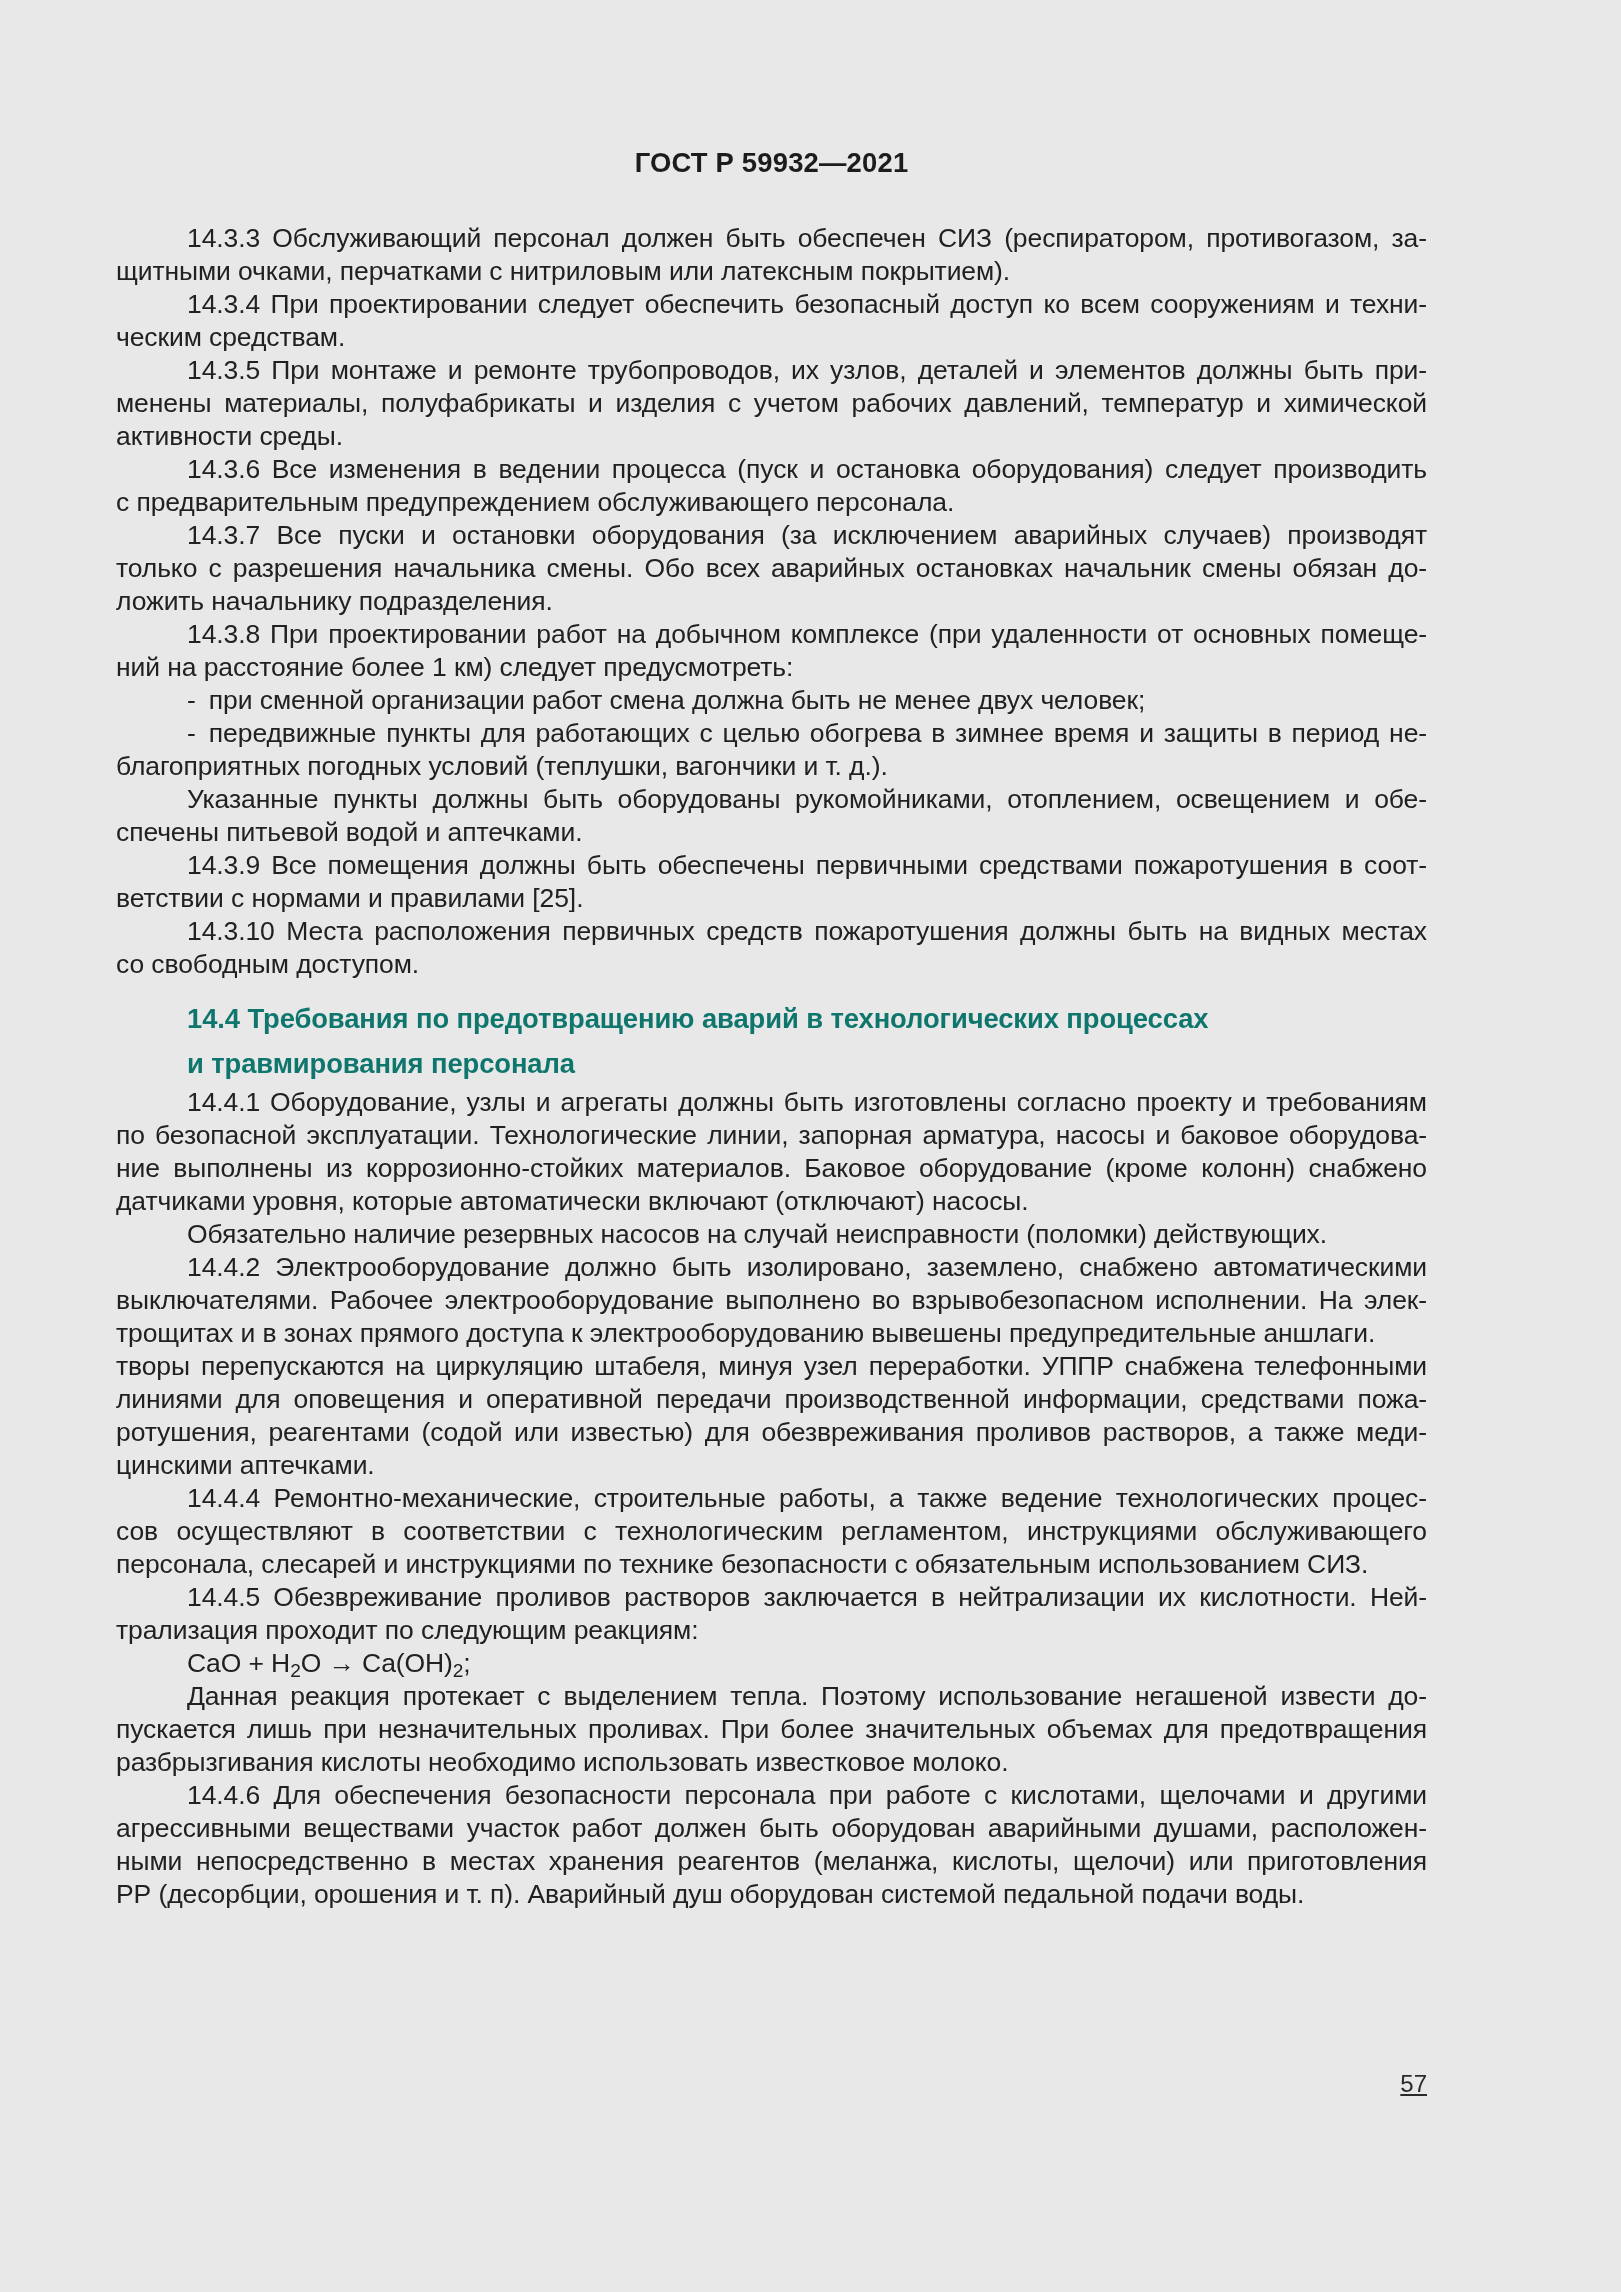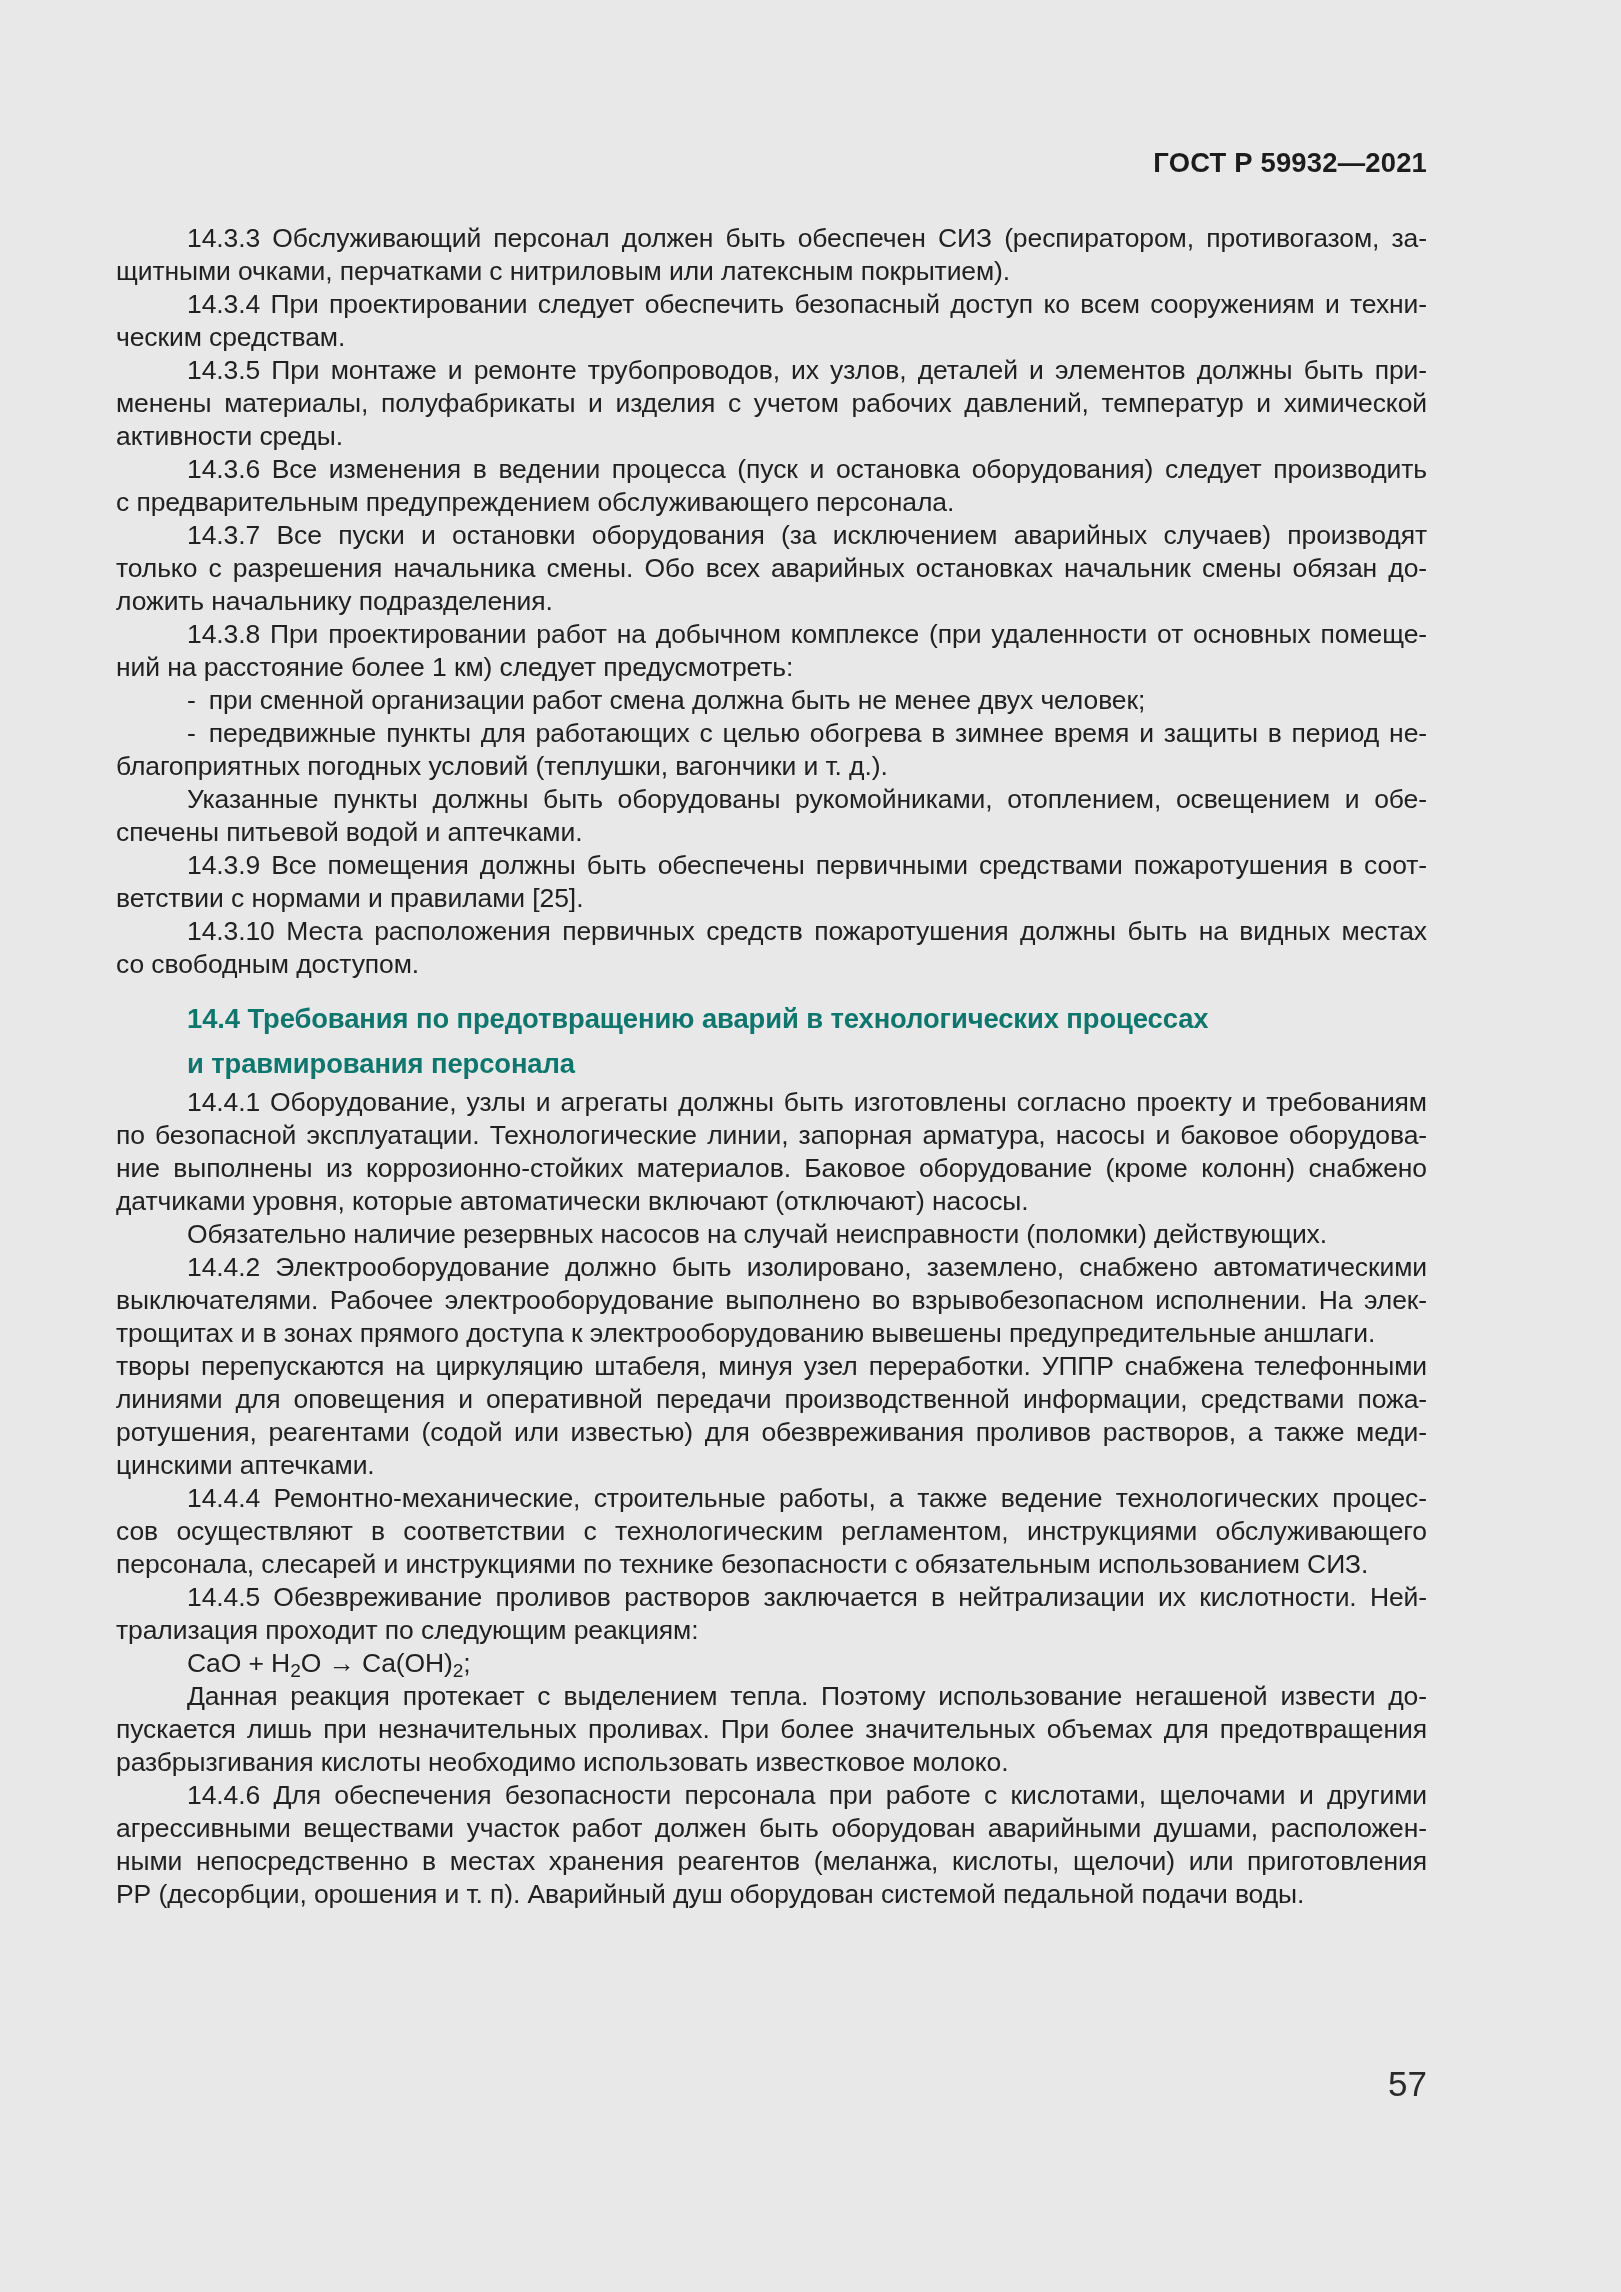--- a/index.html
+++ b/index.html
@@ -15,21 +15,21 @@
     overflow: hidden;
     color: #212121;
   }
   .col {
     position: absolute;
     left: 116px;
     width: 1311px;
   }
   .doc-header {
     top: 146px;
-    text-align: right;
+    text-align: center;
     font-weight: bold;
     font-size: 27.4px;
     line-height: 33px;
     color: #1c1c1c;
     letter-spacing: 0.2px;
   }
   .body-text {
     font-size: 26.5px;
     line-height: 33px;
     letter-spacing: -0.1px;
@@ -61,23 +61,24 @@
     color: #0f766e;
   }
   sub {
     font-size: 72%;
     line-height: 0;
     vertical-align: -0.25em;
   }
   .page-number {
     top: 2068px;
     text-align: right;
-    font-size: 35px;
+    font-size: 24px;
     line-height: 32px;
     color: #2a2a2a;
+    text-decoration: underline;
   }
 </style>
 </head>
 <body>
 
 <div class="page">
 
   <div class="col doc-header">ГОСТ Р 59932—2021</div>
 
   <div id="sec-0" class="col body-text">

